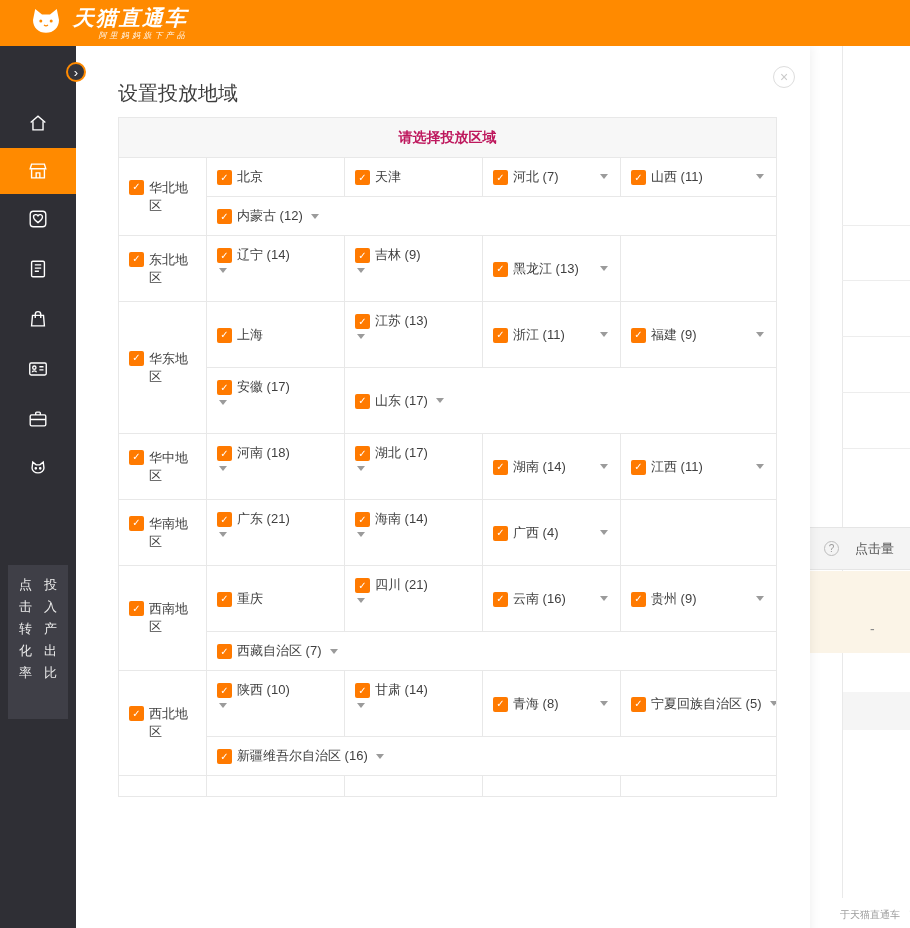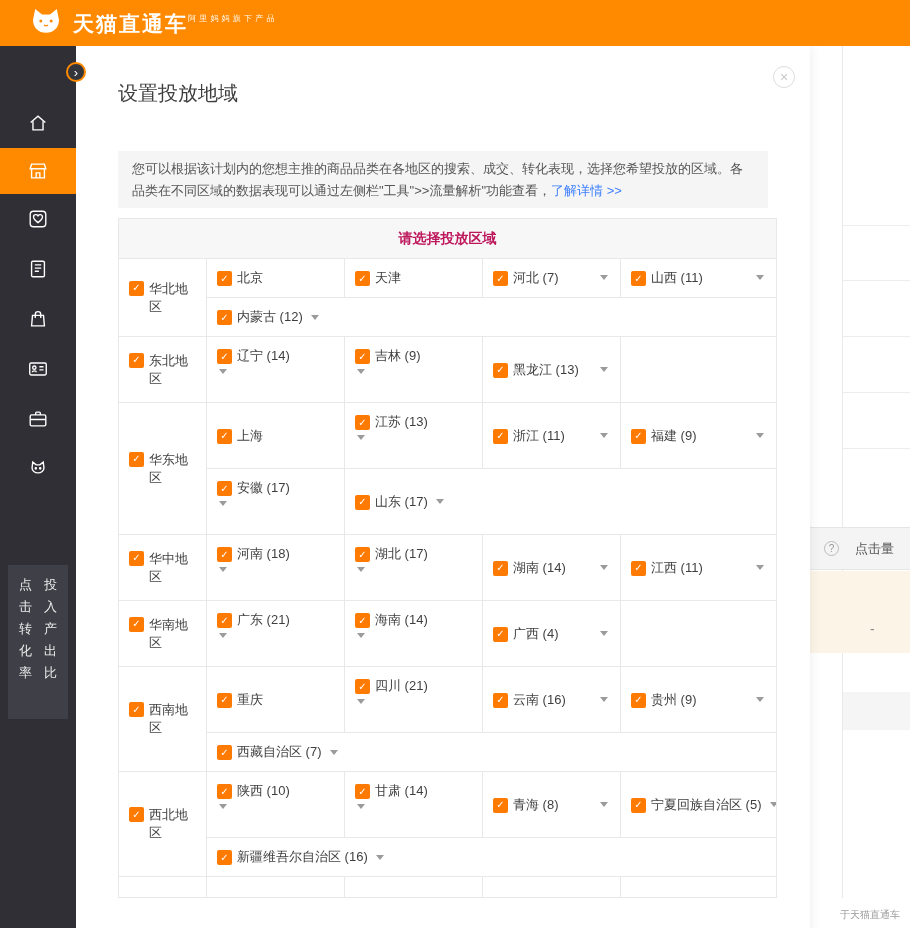--- a/index.html
+++ b/index.html
@@ -4,23 +4,23 @@
 <style>
   * { margin:0; padding:0; box-sizing:border-box; }
   html,body { width:910px; height:928px; overflow:hidden; background:#fff;
     font-family:"Liberation Sans", sans-serif; }
   body { position:relative; }
 
   
   .header { position:absolute; top:0; left:0; width:910px; height:46px;
     background:#ff8a00; display:flex; align-items:center; padding-left:28px; z-index:9; }
   .logo { display:flex; align-items:center; gap:9px; }
-  .logo-txt { display:flex; flex-direction:row; }
+  .logo-txt { display:flex; flex-direction:column;font-style:italic; }
   .brand { color:#fff; font-size:21px; font-weight:bold; letter-spacing:2px; line-height:23px; }
-  .brand-sub { color:#fff; font-size:8px; letter-spacing:3.2px; opacity:.95; margin-top:1px; }
+  .brand-sub { color:#fff; font-size:8px; letter-spacing:3.2px; opacity:.95; margin-top:1px;text-align:right; }
 
   
   .sidebar { position:absolute; top:46px; left:0; width:76px; bottom:0;
     background:#2f2f35; z-index:8; }
   .collapse { position:absolute; top:16px; right:-10px; width:20px; height:20px;
     border-radius:50%; background:#35353c; border:2px solid #ff8a00; color:#fff;
     display:flex; align-items:center; justify-content:center; font-size:13px;
     line-height:1; cursor:pointer; z-index:10; }
   .nav { margin-top:52px; display:flex; flex-direction:column; }
   .side-item { width:76px; height:50px; display:flex; align-items:center; justify-content:center; cursor:pointer; }
@@ -209,21 +209,20 @@
   <div class="bg-band2"></div>
   <div class="bg-footer">
     <span>于天猫直通车</span>
     <span>了</span>
   </div>
 
   <div class="modal">
     <div class="modal-close">×</div>
     <div class="m-title">设置投放地域</div>
 
-    <div class="info-box"><span>您可以根据该计划内的您想主推的商品品类在各地区的搜索、成交、转化表现，选择您希望投放的区域。各品类在不同区域的数据表现可以通过左侧栏"工具"&gt;&gt;流量解析"功能查看，</span><a class="info-link">了解详情 &gt;&gt;</a></div>
 
 
     <table class="region-table">
       <colgroup>
         <col style="width:88px">
           <col style="width:138px">
           <col style="width:138px">
           <col style="width:138px">
           <col style="width:156px">
       </colgroup>

